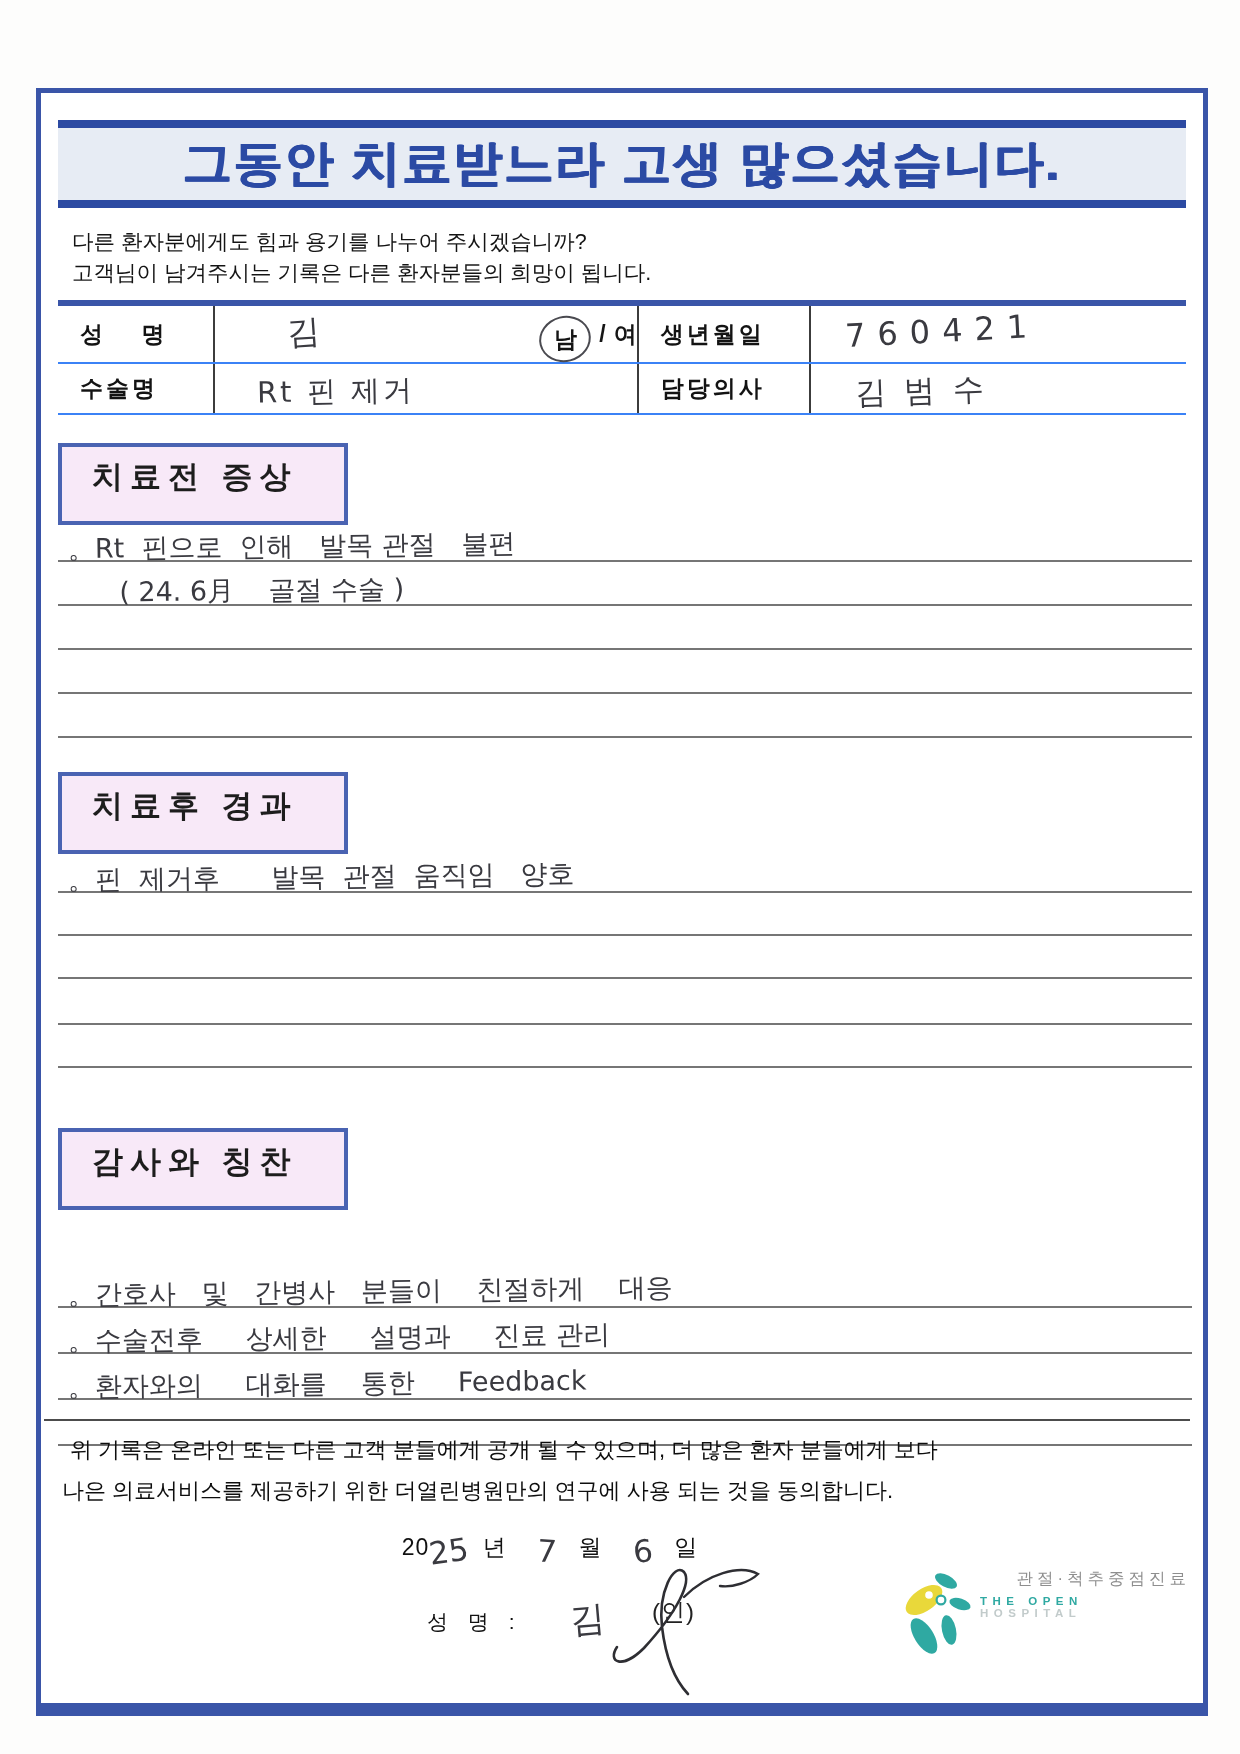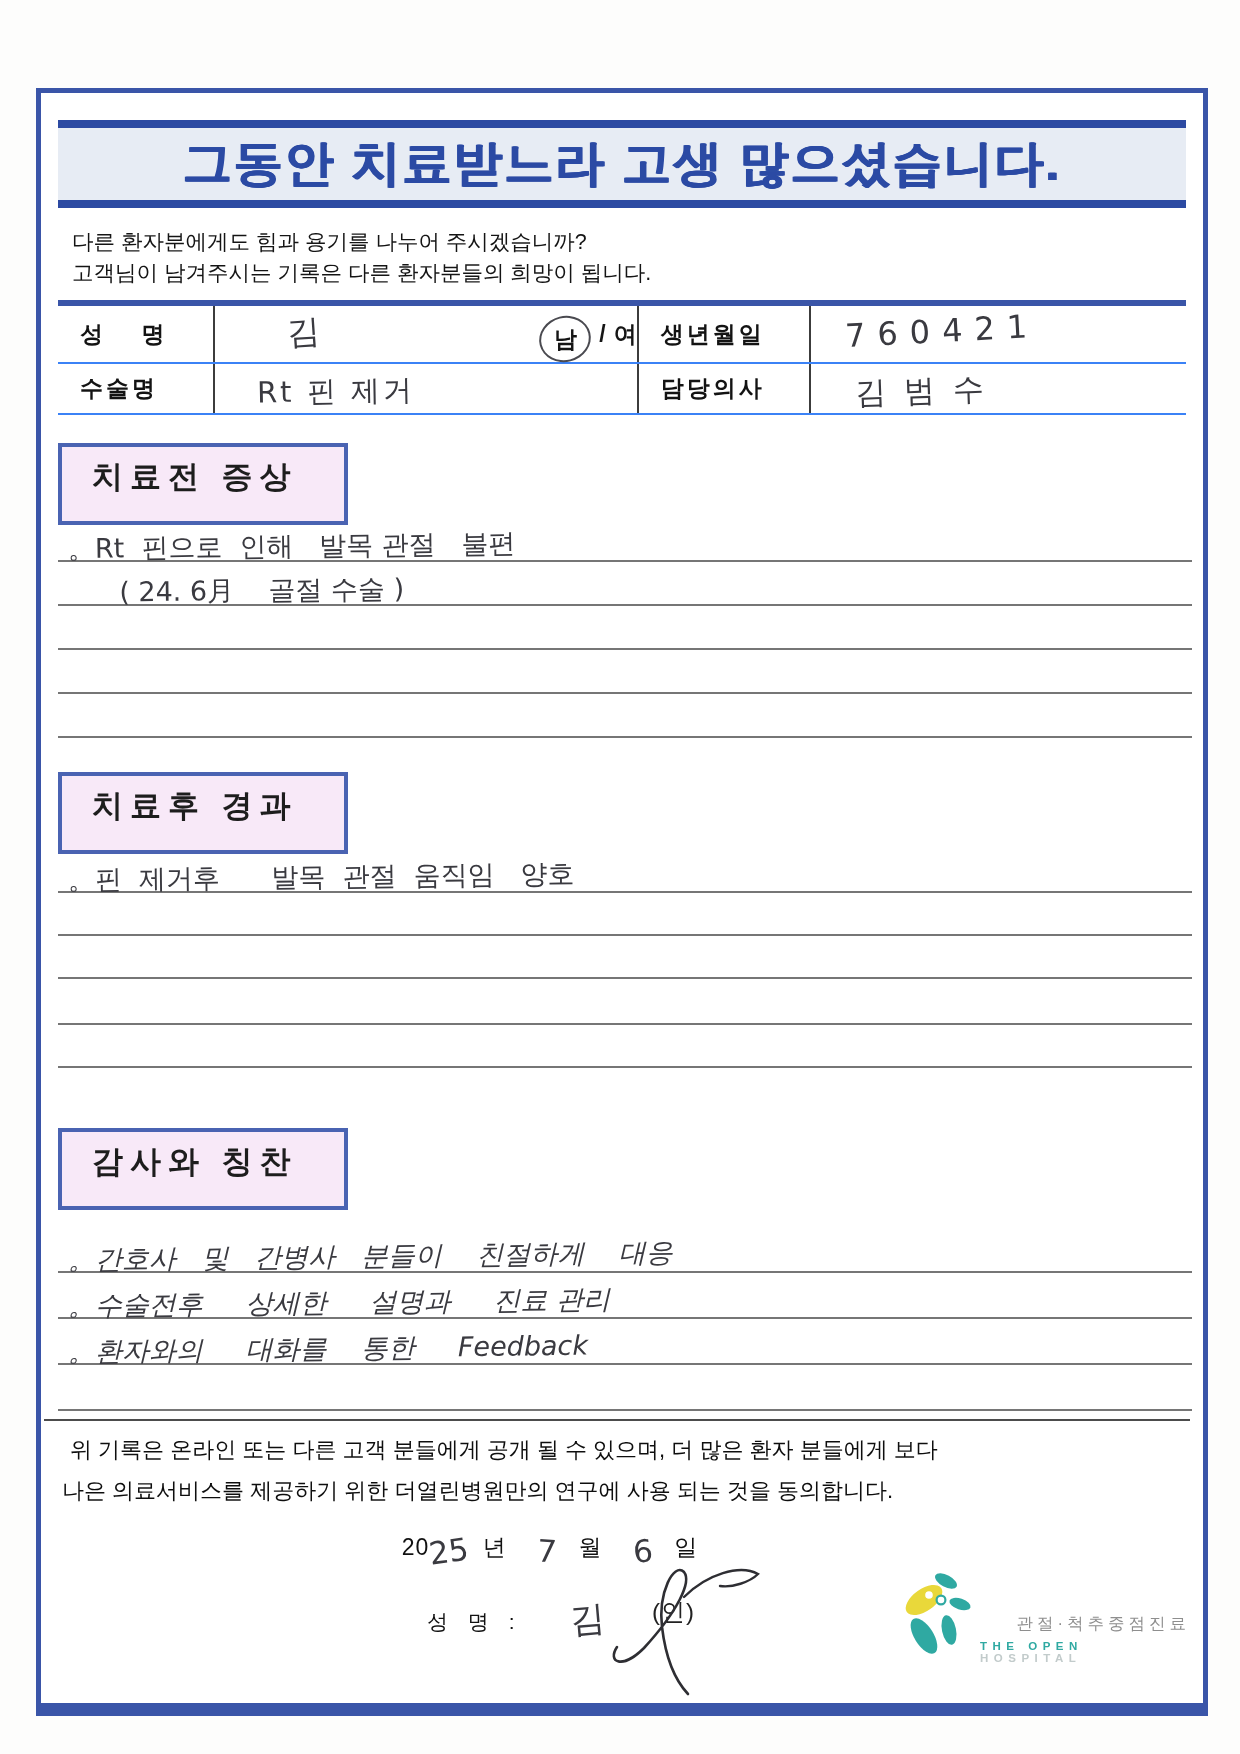--- a/index.html
+++ b/index.html
@@ -72,21 +72,21 @@
   .hw-m { transform:rotate(4deg); display:inline-block; }
   .hw-d { transform:rotate(-6deg); display:inline-block; }
 
   
   .sig-label { position:absolute; left:427px; top:1608px; font-size:21px; letter-spacing:7px; color:#111; }
   .sig-name  { position:absolute; left:570px; top:1596px; font-size:35px; transform:rotate(-5deg); }
   .seal      { position:absolute; left:652px; top:1596px; font-size:24px; color:#222; letter-spacing:1px; }
   .scrawl    { position:absolute; left:592px; top:1552px; width:180px; height:150px; }
 
   
-  .logo { position:absolute; left:902px; top:1568px; width:288px; display:flex; align-items:flex-end; gap:6px; }
+  .logo { position:absolute; left:902px; top:1568px; width:288px; display:flex; align-items:flex-start; gap:6px; }
   .logo-mark { width:72px; height:96px; flex:0 0 auto; }
   .logo-texts { display:flex; flex-direction:column; align-items:flex-end; }
   .logo-tagline { font-size:16.5px; color:#8e8e8e; letter-spacing:4px; margin-bottom:2px; }
   .logo-word { font-size:44px; font-weight:bold; line-height:46px; letter-spacing:1px; }
   .logo-word .teal { color:#2fa9a2; }
   .logo-word .gray { color:#8a8f93; }
   .logo-sub { font-size:11.5px; font-weight:bold; letter-spacing:5.5px; margin-top:3px; align-self:center; }
   .logo-sub .t1 { color:#2fa9a2; }
   .logo-sub .t2 { color:#c2cbcb; }
 </style>
@@ -171,21 +171,21 @@
       </div>
     <div class="rule-row" style="height:46px;">
         <span class="hand hw-line"></span>
       </div>
     <div class="rule-row" style="height:43px;">
         <span class="hand hw-line"></span>
       </div>
   </div>
 
   <div class="sec-box" style="top:1128px;">감사와 칭찬</div>
-  <div class="rules" style="top:1215px;font-style:italic;">
+  <div class="rules" style="top:1250px;">
     <div class="rule-row" style="height:58px;">
         <span class="hand hw-line">。간호사   및   간병사   분들이    친절하게    대응</span>
       </div>
     <div class="rule-row" style="height:46px;">
         <span class="hand hw-line">。수술전후     상세한     설명과     진료 관리</span>
       </div>
     <div class="rule-row" style="height:46px;">
         <span class="hand hw-line">。환자와의     대화를    통한     Feedback</span>
       </div>
     <div class="rule-row" style="height:46px;">

